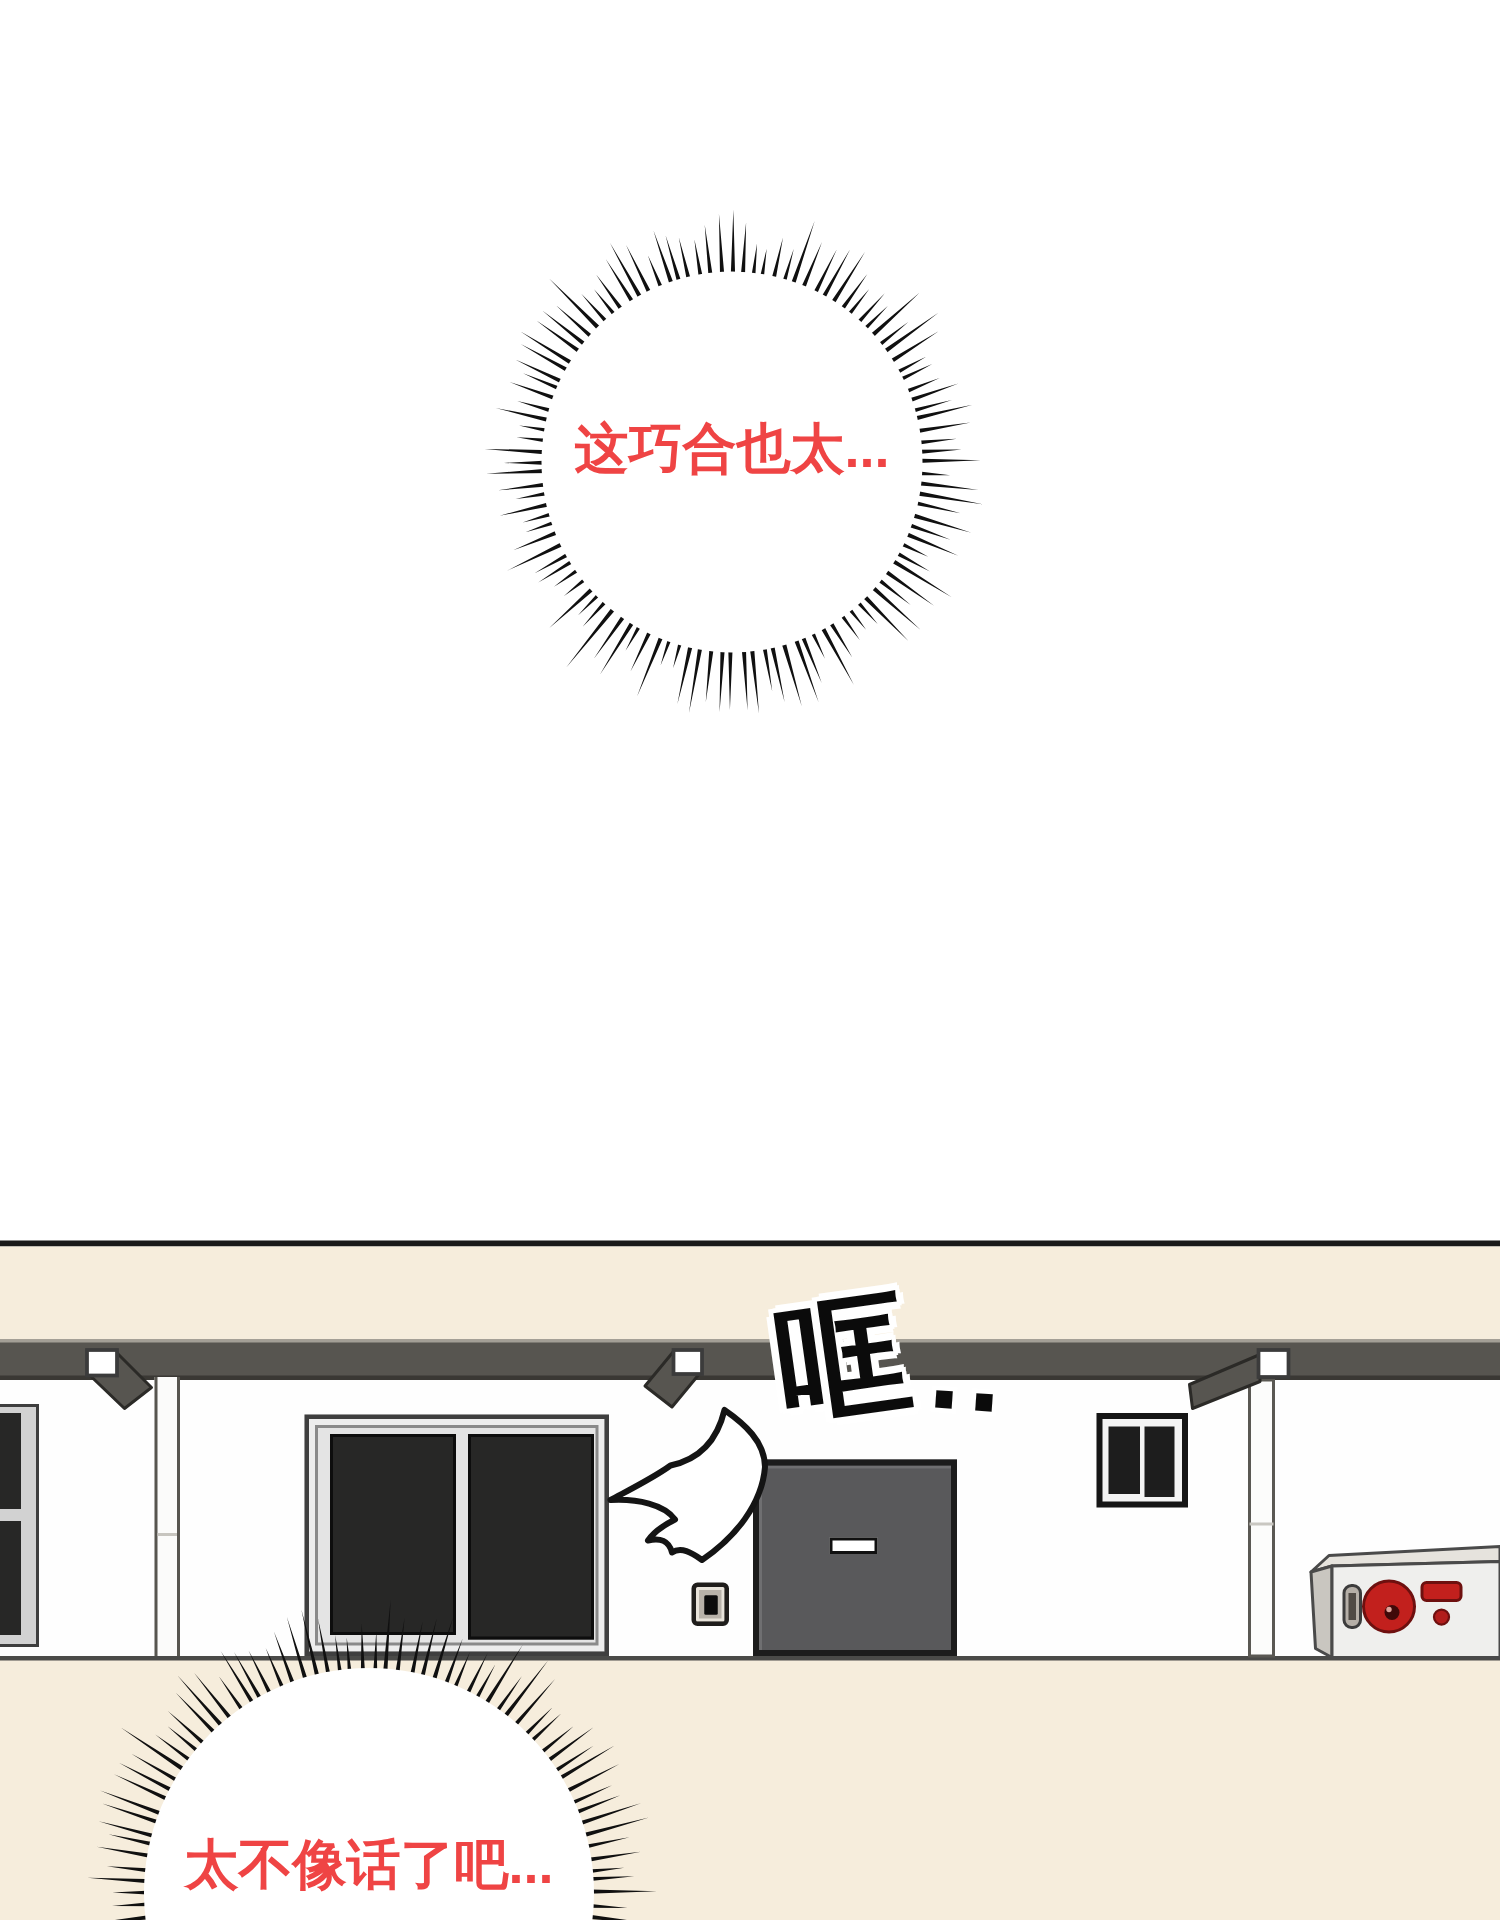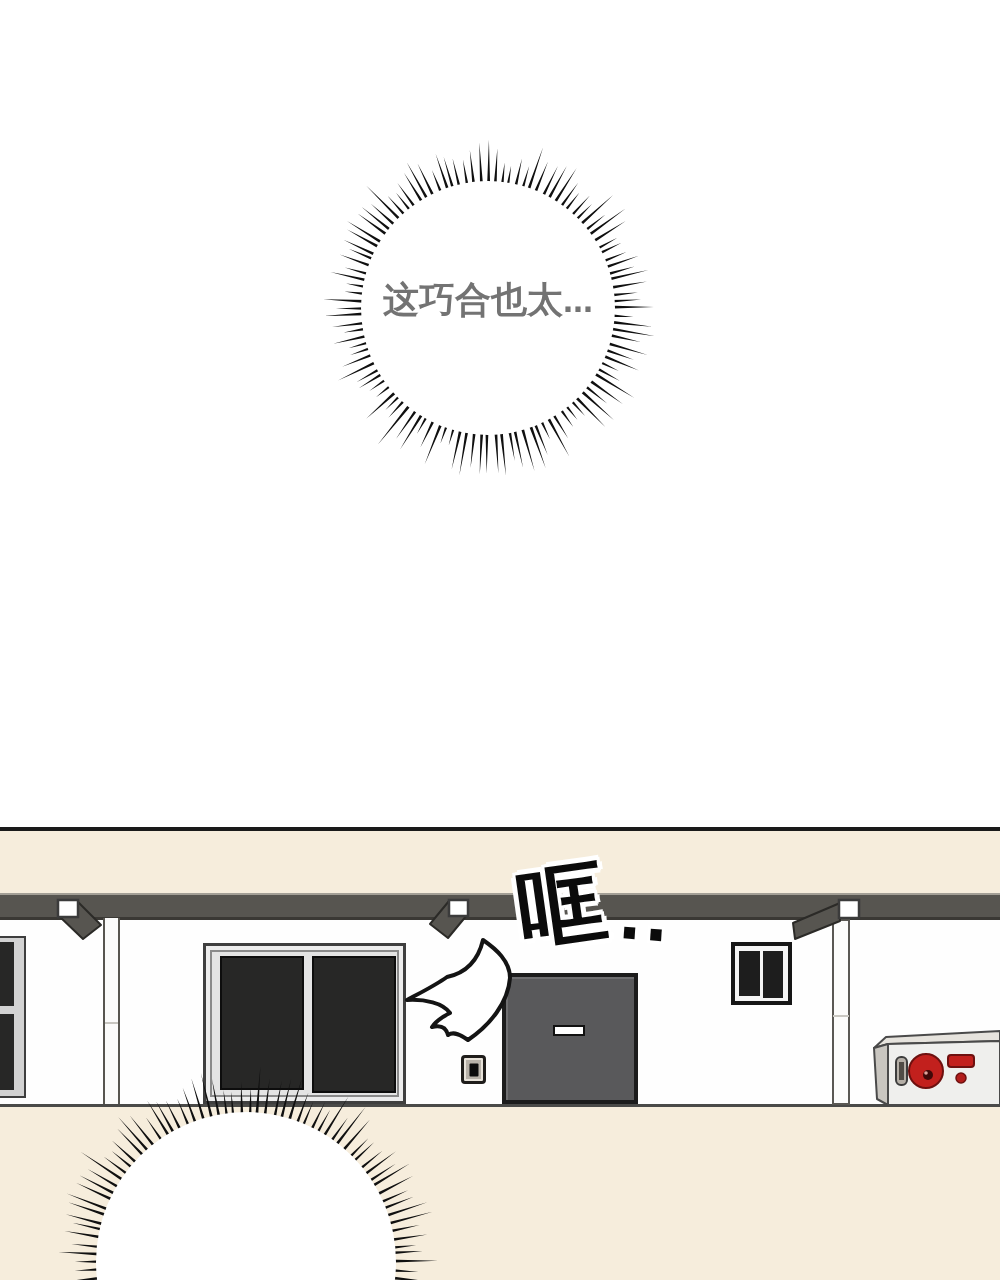--- a/index.html
+++ b/index.html
@@ -70,21 +70,21 @@
   .sfx-dots { left:620px; top:874px; font-size:78px; font-weight:800; color:#0b0b0b;
               line-height:1; letter-spacing:5px; transform:rotate(4deg); white-space:nowrap;
               text-shadow: 3px 0 0 #fff,-3px 0 0 #fff,0 3px 0 #fff,0 -3px 0 #fff,
                            3px 3px 0 #fff,-3px -3px 0 #fff,3px -3px 0 #fff,-3px 3px 0 #fff; }
 
   
   .burst { position:absolute; overflow:visible; }
   .burst-top    { left:310px; top:130px;  width:356px; height:356px; }
   .burst-bottom { left:42px;  top:1058px; width:408px; height:408px; }
   .bubble-text { position:absolute; transform:translate(-50%,-50%);
-                 font-weight:700; font-size:36px; color:#737373; white-space:nowrap; }
+                 font-weight:700; font-size:36px; color:#ef4444; white-space:nowrap; }
   .bubble-text.t1 { left:488px; top:300px; }
   .bubble-text.t2 { left:246px; top:1244px; }
 </style>
 </head>
 <body>
 
 <div class="page">
 
   <svg class="burst burst-top" viewBox="-178 -178 356 356">
       <path d="M120.0,-2.4L165.8,-1.1L120.0,0.8ZM119.9,5.7L145.4,8.9L119.7,8.9ZM119.4,12.0L164.3,18.7L119.0,15.2ZM118.6,18.4L167.2,28.2L118.0,21.6ZM117.5,24.6L152.4,34.1L116.8,27.7ZM115.5,32.4L159.6,47.1L114.6,35.5ZM113.6,38.7L145.7,51.8L112.5,41.7ZM111.5,44.4L150.9,62.5L110.2,47.4ZM108.8,50.7L130.8,63.1L107.4,53.6ZM105.8,56.7L132.0,73.0L104.2,59.5ZM103.0,61.5L146.5,90.1L101.4,64.2ZM98.7,68.3L134.7,95.9L96.8,70.9ZM94.6,73.8L119.1,95.4L92.6,76.3ZM90.7,78.6L125.8,112.0L88.6,81.0ZM85.4,84.3L117.6,119.3L83.1,86.6ZM81.4,88.1L97.1,108.0L79.0,90.3ZM76.2,92.7L89.4,111.8L73.7,94.7ZM71.2,96.6L85.3,118.9L68.6,98.4ZM64.2,101.4L80.2,130.4L61.5,103.1ZM59.0,104.5L81.3,148.6L56.2,106.0ZM52.7,107.8L62.0,131.2L49.8,109.2ZM46.6,110.6L59.8,147.3L43.7,111.8ZM42.2,112.3L57.8,160.4L39.2,113.4ZM34.5,114.9L46.5,162.9L31.4,115.8ZM27.2,116.9L35.1,160.1L24.1,117.6ZM22.3,117.9L26.8,152.9L19.2,118.5ZM14.4,119.1L18.0,167.9L11.2,119.5ZM9.2,119.7L10.4,165.6L6.0,119.9ZM0.6,120.0L-1.4,165.4L-2.6,120.0ZM-4.4,119.9L-8.3,166.6L-7.6,119.8ZM-11.5,119.5L-17.5,160.1L-14.7,119.1ZM-18.7,118.5L-28.7,167.4L-21.8,118.0ZM-24.8,117.4L-36.4,161.4L-28.0,116.7ZM-31.5,115.8L-39.3,137.5L-34.5,114.9ZM-38.3,113.7L-47.6,135.5L-41.3,112.7ZM-43.6,111.8L-63.3,156.3L-46.5,110.6ZM-50.9,108.7L-67.7,139.6L-53.8,107.3ZM-57.6,105.3L-71.0,125.8L-60.4,103.7ZM-62.0,102.8L-88.0,141.6L-64.7,101.1ZM-67.7,99.1L-92.1,131.1L-70.3,97.3ZM-74.1,94.4L-110.5,137.0L-76.6,92.4ZM-79.4,90.0L-99.6,109.8L-81.8,87.8ZM-84.0,85.7L-102.6,102.1L-86.2,83.5ZM-87.7,81.9L-121.8,110.7L-89.9,79.5ZM-92.8,76.1L-112.0,89.3L-94.8,73.6ZM-97.4,70.1L-118.7,83.1L-99.2,67.5ZM-101.1,64.7L-129.2,80.3L-102.7,62.0ZM-103.8,60.3L-131.6,74.2L-105.3,57.5ZM-107.3,53.6L-150.0,72.5L-108.7,50.8ZM-110.7,46.3L-145.9,58.8L-111.9,43.4ZM-113.1,40.2L-137.7,46.9L-114.1,37.2ZM-114.8,34.8L-139.6,40.3L-115.7,31.7ZM-116.5,28.6L-154.9,35.8L-117.3,25.5ZM-118.0,21.7L-144.3,24.6L-118.6,18.5ZM-118.9,16.0L-155.9,18.9L-119.3,12.9ZM-119.8,7.3L-163.9,7.9L-119.9,4.1ZM-120.0,2.1L-152.1,0.6L-120.0,-1.1ZM-119.9,-4.7L-164.9,-8.7L-119.7,-7.9ZM-119.4,-12.1L-143.6,-16.5L-119.0,-15.3ZM-118.5,-18.7L-142.0,-24.4L-118.0,-21.9ZM-117.3,-25.2L-157.6,-36.0L-116.6,-28.3ZM-115.9,-31.2L-143.2,-40.6L-115.0,-34.3ZM-113.4,-39.1L-148.3,-53.4L-112.4,-42.1ZM-111.1,-45.5L-139.3,-59.2L-109.8,-48.4ZM-109.2,-49.8L-144.5,-68.3L-107.8,-52.7ZM-105.6,-57.1L-140.9,-78.6L-104.0,-59.9ZM-103.0,-61.6L-141.0,-87.0L-101.3,-64.3ZM-98.1,-69.1L-130.4,-94.4L-96.2,-71.7ZM-94.8,-73.6L-126.3,-100.9L-92.8,-76.1ZM-90.7,-78.6L-117.2,-104.3L-88.6,-81.0ZM-85.8,-83.9L-121.9,-122.4L-83.5,-86.1ZM-81.2,-88.3L-100.5,-112.2L-78.9,-90.5ZM-76.1,-92.8L-92.0,-115.2L-73.6,-94.8ZM-71.7,-96.2L-90.6,-125.0L-69.1,-98.1ZM-64.7,-101.0L-84.1,-135.2L-62.0,-102.7ZM-59.8,-104.0L-81.4,-146.1L-57.0,-105.6ZM-54.1,-107.1L-70.6,-144.7L-51.2,-108.5ZM-46.7,-110.5L-56.1,-137.9L-43.7,-111.7ZM-40.1,-113.1L-52.3,-154.1L-37.0,-114.1ZM-35.3,-114.7L-44.3,-151.1L-32.2,-115.6ZM-29.2,-116.4L-35.5,-149.8L-26.1,-117.1ZM-21.6,-118.0L-25.1,-148.5L-18.4,-118.6ZM-15.3,-119.0L-18.2,-158.1L-12.1,-119.4ZM-7.9,-119.7L-8.7,-165.4L-4.7,-119.9ZM-1.0,-120.0L0.9,-168.3L2.2,-120.0ZM5.4,-119.9L9.4,-159.8L8.6,-119.7ZM12.1,-119.4L16.7,-145.6L15.3,-119.0ZM17.6,-118.7L23.1,-142.2L20.8,-118.2ZM25.0,-117.4L34.0,-149.6L28.2,-116.6ZM31.9,-115.7L41.2,-142.1L34.9,-114.8ZM37.4,-114.0L55.1,-160.7L40.4,-113.0ZM43.9,-111.7L60.0,-146.6L46.9,-110.5ZM51.6,-108.4L69.9,-141.9L54.4,-106.9ZM56.9,-105.7L78.8,-141.9L59.7,-104.1ZM62.8,-102.2L88.7,-140.1L65.5,-100.5ZM68.8,-98.3L90.2,-125.3L71.4,-96.4ZM73.3,-95.0L91.5,-115.4L75.8,-93.0ZM79.4,-90.0L101.9,-112.5L81.7,-87.9ZM83.6,-86.0L104.0,-104.1L85.9,-83.8ZM88.0,-81.6L125.2,-113.0L90.2,-79.2ZM92.9,-75.9L117.5,-93.4L94.9,-73.4ZM96.3,-71.6L137.6,-99.5L98.2,-69.0ZM100.6,-65.5L137.7,-87.1L102.3,-62.8ZM104.7,-58.6L129.4,-70.2L106.2,-55.8ZM107.1,-54.2L133.5,-65.3L108.5,-51.3ZM110.6,-46.5L138.4,-56.0L111.8,-43.5ZM112.9,-40.8L150.9,-52.3L113.9,-37.8ZM115.0,-34.2L146.6,-41.4L115.9,-31.1ZM116.4,-29.3L160.4,-38.1L117.1,-26.2ZM118.1,-21.3L159.0,-26.4L118.6,-18.1ZM119.2,-14.0L149.8,-15.5L119.5,-10.8ZM119.7,-8.1L153.0,-8.4L119.9,-4.9Z" fill="#101010"></path>
@@ -163,14 +163,15 @@
     </g>
   </svg>
 
   <div class="abs sfx-char">哐</div>
   <div class="abs sfx-dots">..</div>
 
   <svg class="burst burst-bottom" viewBox="-204 -204 408 408">
       <path d="M142.0,-2.5L191.9,-1.2L142.0,0.7ZM141.8,6.6L172.3,10.0L141.7,9.8ZM141.3,13.7L190.5,20.6L141.0,16.9ZM140.5,20.9L193.1,30.9L140.0,24.0ZM139.2,27.8L178.7,37.8L138.6,30.9ZM137.2,36.7L185.4,51.9L136.3,39.8ZM135.1,43.8L171.7,57.8L134.1,46.8ZM132.8,50.2L176.5,69.0L131.7,53.2ZM129.9,57.3L156.7,71.2L128.6,60.2ZM126.7,64.1L157.5,82.0L125.2,66.9ZM123.8,69.5L171.7,99.0L122.2,72.3ZM119.1,77.4L159.6,106.3L117.3,80.0ZM114.7,83.6L143.7,107.2L112.8,86.2ZM110.5,89.2L150.0,123.9L108.5,91.6ZM104.7,95.9L141.3,132.3L102.6,98.2ZM100.5,100.3L120.5,123.0L98.2,102.5ZM94.9,105.7L112.3,127.9L92.5,107.8ZM89.5,110.2L107.6,135.6L87.0,112.2ZM81.8,116.1L101.9,148.1L79.2,117.9ZM76.2,119.8L102.9,166.1L73.4,121.5ZM69.3,123.9L82.2,151.1L66.5,125.5ZM62.6,127.4L79.9,167.3L59.7,128.8ZM57.9,129.7L78.1,180.5L54.9,130.9ZM49.3,133.2L65.8,184.0L46.3,134.2ZM41.3,135.8L53.3,182.5L38.3,136.7ZM36.0,137.4L44.1,176.3L32.9,138.1ZM27.1,139.4L35.1,192.0L24.0,140.0ZM21.4,140.4L26.8,190.2L18.2,140.8ZM11.8,141.5L13.7,191.1L8.6,141.7ZM6.3,141.9L6.4,192.8L3.1,142.0ZM-1.7,142.0L-4.4,187.4L-4.9,141.9ZM-9.9,141.7L-15.9,195.2L-13.1,141.4ZM-16.9,141.0L-24.9,190.0L-20.1,140.6ZM-24.5,139.9L-31.2,167.2L-27.6,139.3ZM-32.3,138.3L-40.7,165.6L-35.4,137.5ZM-38.4,136.7L-54.8,186.8L-41.5,135.8ZM-47.0,134.0L-62.1,170.7L-50.0,132.9ZM-54.9,130.9L-68.1,157.3L-57.9,129.7ZM-60.0,128.7L-83.6,174.1L-62.9,127.3ZM-66.8,125.3L-89.6,163.7L-69.6,123.8ZM-74.6,120.8L-108.1,170.7L-77.3,119.1ZM-81.1,116.5L-101.6,142.5L-83.7,114.7ZM-86.7,112.4L-106.4,134.7L-89.3,110.4ZM-91.4,108.7L-124.5,144.7L-93.8,106.6ZM-97.9,102.9L-118.7,121.9L-100.2,100.6ZM-103.8,96.9L-127.0,115.8L-106.0,94.5ZM-108.7,91.3L-138.2,113.5L-110.8,88.9ZM-112.3,86.9L-141.8,107.2L-114.2,84.3ZM-117.3,80.0L-160.7,106.9L-119.1,77.3ZM-122.2,72.3L-159.3,91.8L-123.8,69.5ZM-125.8,65.9L-153.6,78.2L-127.3,63.0ZM-128.6,60.2L-156.8,71.2L-129.9,57.3ZM-131.5,53.6L-172.4,68.0L-132.7,50.6ZM-134.3,46.1L-164.5,54.5L-135.3,43.1ZM-136.2,40.1L-176.6,49.8L-137.1,37.0ZM-138.7,30.4L-186.4,38.7L-139.3,27.3ZM-139.8,24.7L-176.3,29.2L-140.3,21.6ZM-141.0,17.1L-190.4,21.0L-141.3,14.0ZM-141.7,8.8L-171.3,8.7L-141.9,5.6ZM-142.0,1.3L-171.1,-0.3L-142.0,-1.9ZM-141.9,-6.0L-187.7,-10.1L-141.7,-9.2ZM-141.4,-12.9L-174.7,-17.9L-141.1,-16.1ZM-140.2,-22.2L-181.5,-30.9L-139.7,-25.4ZM-138.9,-29.7L-173.7,-39.2L-138.2,-32.8ZM-137.7,-34.8L-180.3,-47.8L-136.8,-37.9ZM-135.1,-43.6L-177.9,-59.7L-134.1,-46.7ZM-133.2,-49.1L-179.3,-68.4L-132.1,-52.1ZM-129.4,-58.5L-170.0,-79.2L-128.0,-61.4ZM-126.7,-64.1L-166.7,-86.8L-125.2,-67.0ZM-123.3,-70.5L-158.4,-92.9L-121.7,-73.2ZM-119.1,-77.4L-165.5,-110.3L-117.3,-80.1ZM-115.0,-83.3L-142.5,-105.6L-113.1,-85.8ZM-110.4,-89.3L-134.3,-111.1L-108.4,-91.8ZM-106.4,-94.1L-134.1,-121.4L-104.2,-96.5ZM-99.7,-101.1L-128.8,-133.5L-97.4,-103.3ZM-95.1,-105.5L-127.8,-145.1L-92.7,-107.6ZM-89.5,-110.2L-116.5,-146.7L-87.0,-112.2ZM-82.2,-115.8L-100.0,-144.4L-79.6,-117.6ZM-75.5,-120.3L-98.9,-161.4L-72.8,-121.9ZM-70.8,-123.1L-90.0,-160.7L-68.0,-124.7ZM-64.6,-126.5L-80.3,-161.7L-61.7,-127.9ZM-56.6,-130.2L-68.9,-163.4L-53.7,-131.5ZM-50.0,-132.9L-63.4,-174.4L-47.0,-134.0ZM-42.0,-135.6L-54.8,-184.1L-39.0,-136.6ZM-34.5,-137.7L-45.1,-189.0L-31.4,-138.5ZM-27.5,-139.3L-34.1,-183.3L-24.4,-139.9ZM-20.1,-140.6L-22.6,-172.0L-16.9,-141.0ZM-14.0,-141.3L-14.9,-170.3L-10.8,-141.6ZM-5.5,-141.9L-4.9,-179.9L-2.3,-142.0ZM2.4,-142.0L4.9,-174.7L5.6,-141.9ZM8.8,-141.7L14.4,-195.3L12.0,-141.5ZM16.6,-141.0L23.7,-183.3L19.8,-140.6ZM26.0,-139.6L35.8,-181.1L29.1,-139.0ZM32.5,-138.2L45.2,-183.1L35.6,-137.5ZM39.9,-136.3L56.0,-183.6L43.0,-135.3ZM47.6,-133.8L62.5,-169.8L50.6,-132.7ZM53.4,-131.6L67.3,-160.6L56.3,-130.4ZM61.5,-128.0L79.1,-160.0L64.4,-126.6ZM67.3,-125.0L84.2,-152.3L70.1,-123.5ZM73.4,-121.6L102.5,-165.5L76.1,-119.9ZM80.5,-117.0L101.9,-144.5L83.1,-115.1ZM85.4,-113.5L119.5,-155.1L87.9,-111.5ZM92.0,-108.2L124.2,-142.8L94.4,-106.1ZM98.7,-102.1L122.4,-123.8L101.0,-99.8ZM102.6,-98.1L128.1,-119.7L104.8,-95.8ZM109.0,-91.0L136.4,-111.2L111.1,-88.5ZM113.3,-85.6L149.7,-110.5L115.2,-83.1ZM117.9,-79.2L149.7,-98.2L119.6,-76.5ZM120.9,-74.5L163.8,-98.4L122.5,-71.8ZM125.5,-66.5L166.9,-86.0L127.0,-63.6ZM129.2,-59.0L162.1,-71.8L130.5,-56.1ZM131.7,-53.0L167.6,-65.2L132.9,-50.0ZM134.3,-46.0L181.2,-59.8L135.3,-43.0ZM136.7,-38.5L186.6,-50.3L137.5,-35.4ZM138.5,-31.2L173.6,-37.1L139.2,-28.1ZM140.1,-22.9L181.2,-27.5L140.6,-19.7ZM141.2,-15.5L170.1,-16.8L141.5,-12.3ZM141.6,-10.5L176.8,-11.1L141.8,-7.3Z" fill="#101010"></path>
       <circle cx="0" cy="0" r="150" fill="#ffffff"></circle>
     </svg>
+  <div class="bubble-text t2">太不像话了吧...</div>
 
 </div>
 
 </body></html>

